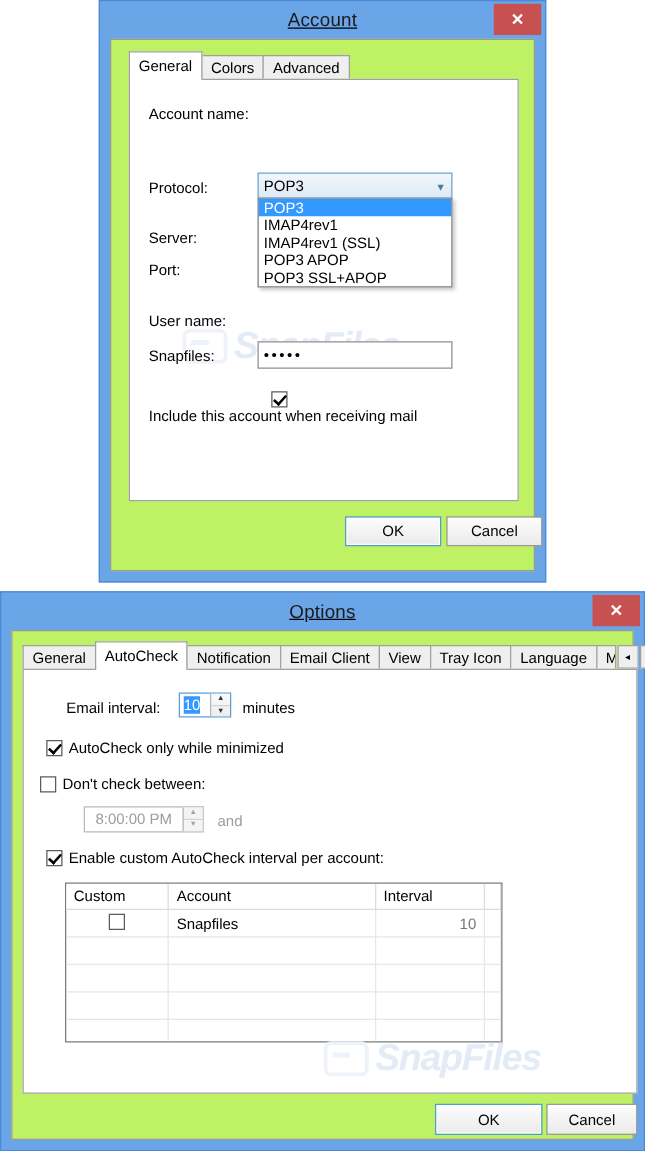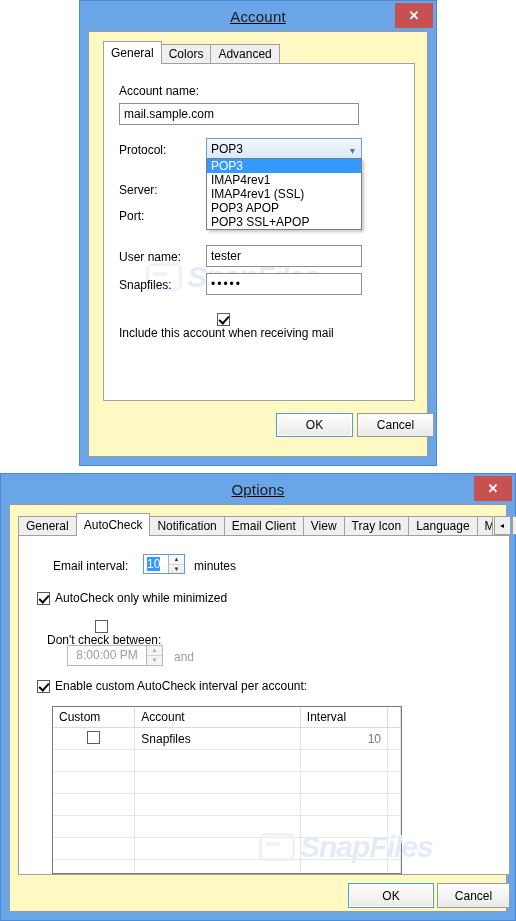--- a/index.html
+++ b/index.html
@@ -47,21 +47,21 @@
     background: #c75050;
     color: #fff;
     display: flex;
     align-items: center;
     justify-content: center;
     font-size: 13px;
     font-weight: bold;
     cursor: pointer;
   }
   .client {
-    background: #fef9c3;
+    background: #bef264;
     border: 1px solid #9a9a9a;
     box-sizing: border-box;
     position: relative;
   }
 
   
   .tabstrip {
     position: relative;
     height: 22px;
     display: flex;
@@ -352,41 +352,39 @@
     </div>
 
     <div class="tabpanel" style="position:absolute; left:14px; top:31px; width:312px; height:338px;">
 
       <div class="watermark" style="left:42px; top:196px; font-size:30px;">
         <span class="mark"></span>
         <span>SnapFiles</span>
       </div>
 
       <span class="lbl" style="left:15px; top:20px;">Account name:</span>
-      <div class="txt" style="left:15px; top:39px; width:240px; height:22px;">mail.sample.com</div>
 
       <span class="lbl" style="left:15px; top:79px;">Protocol:</span>
       <div class="combo" style="left:102px; top:74px; width:156px; height:21px;">
         <span>POP3</span>
         <span class="arrow">▾</span>
       </div>
 
       <span class="lbl" style="left:15px; top:119px;">Server:</span>
       <span class="lbl" style="left:15px; top:145px;">Port:</span>
 
       <div class="droplist" style="left:102px; top:94px; width:156px;">
         <div class="item sel">POP3</div>
         <div class="item">IMAP4rev1</div>
         <div class="item">IMAP4rev1 (SSL)</div>
         <div class="item">POP3 APOP</div>
         <div class="item">POP3 SSL+APOP</div>
       </div>
 
       <span class="lbl" style="left:15px; top:186px;">User name:</span>
-      <div class="txt" style="left:102px; top:181px; width:156px; height:22px;">tester</div>
 
       <span class="lbl" style="left:15px; top:214px;">Snapfiles:</span>
       <div class="txt" style="left:102px; top:209px; width:156px; height:22px; letter-spacing:2px;">•••••</div>
 
       <div class="chk-row" style="left:15px; top:249px;flex-direction:column;">
         <span class="cbox checked"></span>
         <span>Include this account when receiving mail</span>
       </div>
     </div>
 
@@ -449,42 +447,42 @@
         </div>
       </div>
 
       <span class="lbl" style="left:175px; top:23px;">minutes</span>
 
       <div class="chk-row" style="left:18px; top:55px;">
         <span class="cbox checked"></span>
         <span>AutoCheck only while minimized</span>
       </div>
 
-      <div class="chk-row" style="left:28px; top:84px;flex-direction:column;">
+      <div class="chk-row" style="left:13px; top:84px;">
         <span class="cbox"></span>
         <span>Don't check between:</span>
       </div>
 
       <div class="spin disabled" style="left:48px; top:109px; width:96px; height:21px;">
         <div class="val">8:00:00 PM</div>
         <div class="btns">
           <div>▲</div>
           <div>▼</div>
         </div>
       </div>
 
       <span class="lbl muted" style="left:155px; top:114px;">and</span>
 
 
       <div class="chk-row" style="left:18px; top:143px;">
         <span class="cbox checked"></span>
         <span>Enable custom AutoCheck interval per account:</span>
       </div>
 
-      <div class="grid" style="left:33px; top:170px; width:350px; height:168px;">
+      <div class="grid" style="left:33px; top:170px; width:350px; height:128px;">
         <table>
           <thead>
             <tr>
               <th style="width:70px;">Custom</th>
               <th style="width:155px;">Account</th>
               <th style="width:75px;">Interval</th>
               <th></th>
             </tr>
           </thead>
           <tbody>

